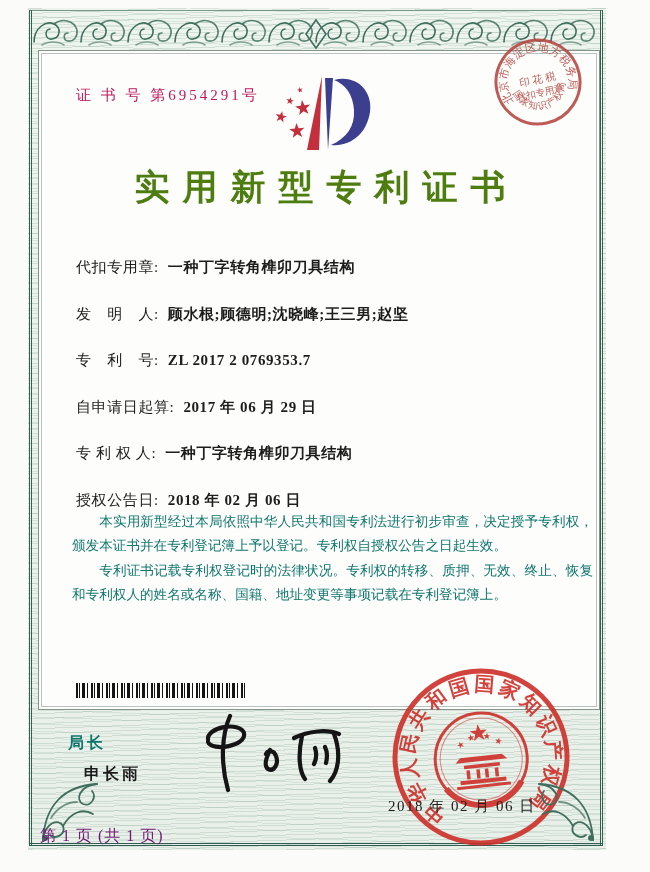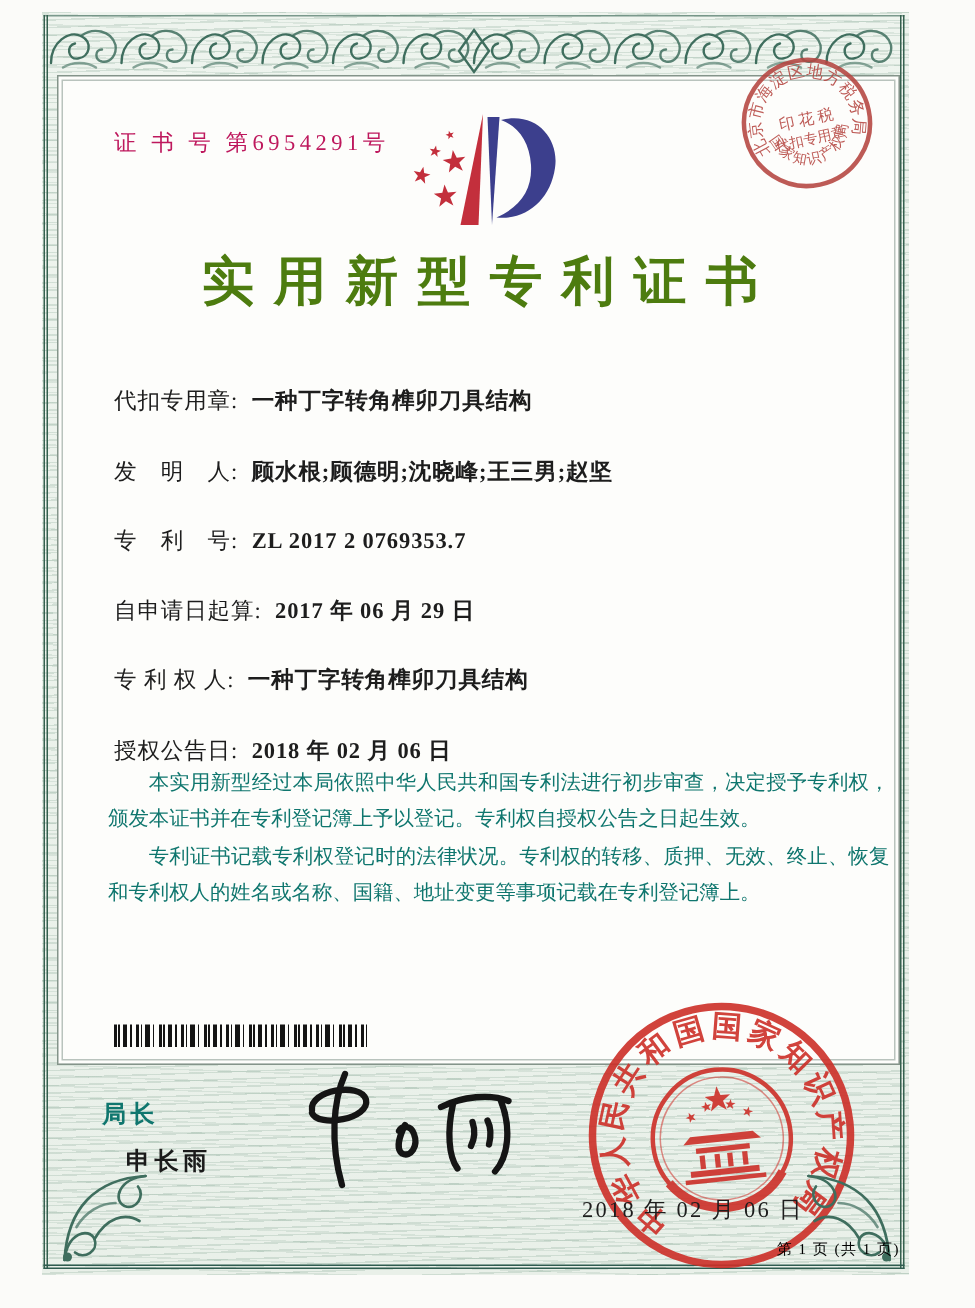--- a/index.html
+++ b/index.html
@@ -35,21 +35,21 @@
   .f0{top:258px}.f1{top:305px}.f2{top:351px}.f3{top:398px}.f4{top:444px}.f5{top:491px}
   .paras{position:absolute;left:72px;top:510px;width:521px;font-size:13.6px;line-height:24.4px;text-align:justify;color:#0f766e;}
   .paras p{margin:0;text-indent:2em;}
   .barcode{
     position:absolute;left:76px;top:683px;width:170px;height:15px;
     background:repeating-linear-gradient(90deg,#141414 0 2px,#fdfdfb 2px 3px,#141414 3px 4px,#fdfdfb 4px 6px,#141414 6px 9px,#fdfdfb 9px 11px,#141414 11px 12px,#fdfdfb 12px 15px);
   }
   .sign-title{position:absolute;left:68px;top:733px;font-size:16px;font-weight:600;letter-spacing:3px;color:#0f766e;font-family:"Liberation Sans","DejaVu Sans",sans-serif;}
   .sign-name{position:absolute;left:84px;top:764px;font-size:16px;font-weight:600;letter-spacing:3px;color:#1b1b1b;font-family:"Liberation Sans","DejaVu Sans",sans-serif;text-align:right;}
   .seal-date{position:absolute;left:388px;top:797px;font-size:15px;letter-spacing:1.5px;color:#1d1d1d;white-space:nowrap;}
-  .pagefoot{position:absolute;left:40px;top:826px;width:560px;text-align:right;font-size:10px;letter-spacing:1px;color:#000000;}
+  .pagefoot{position:absolute;left:40px;top:826px;width:560px;text-align:left;font-size:16px;letter-spacing:1px;color:#701a75;}
   svg{position:absolute;overflow:visible;}
   .logo-svg{left:258px;top:54px;}
   .tax-svg{left:492px;top:36px;}
   .seal-svg{left:386px;top:662px;}
   .sig-svg{left:178px;top:700px;}
   .band-svg{left:32px;top:12px;}
   .corner-l{left:31px;top:774px;}
   .corner-r{left:533px;top:774px;}
 </style>
 </head>

